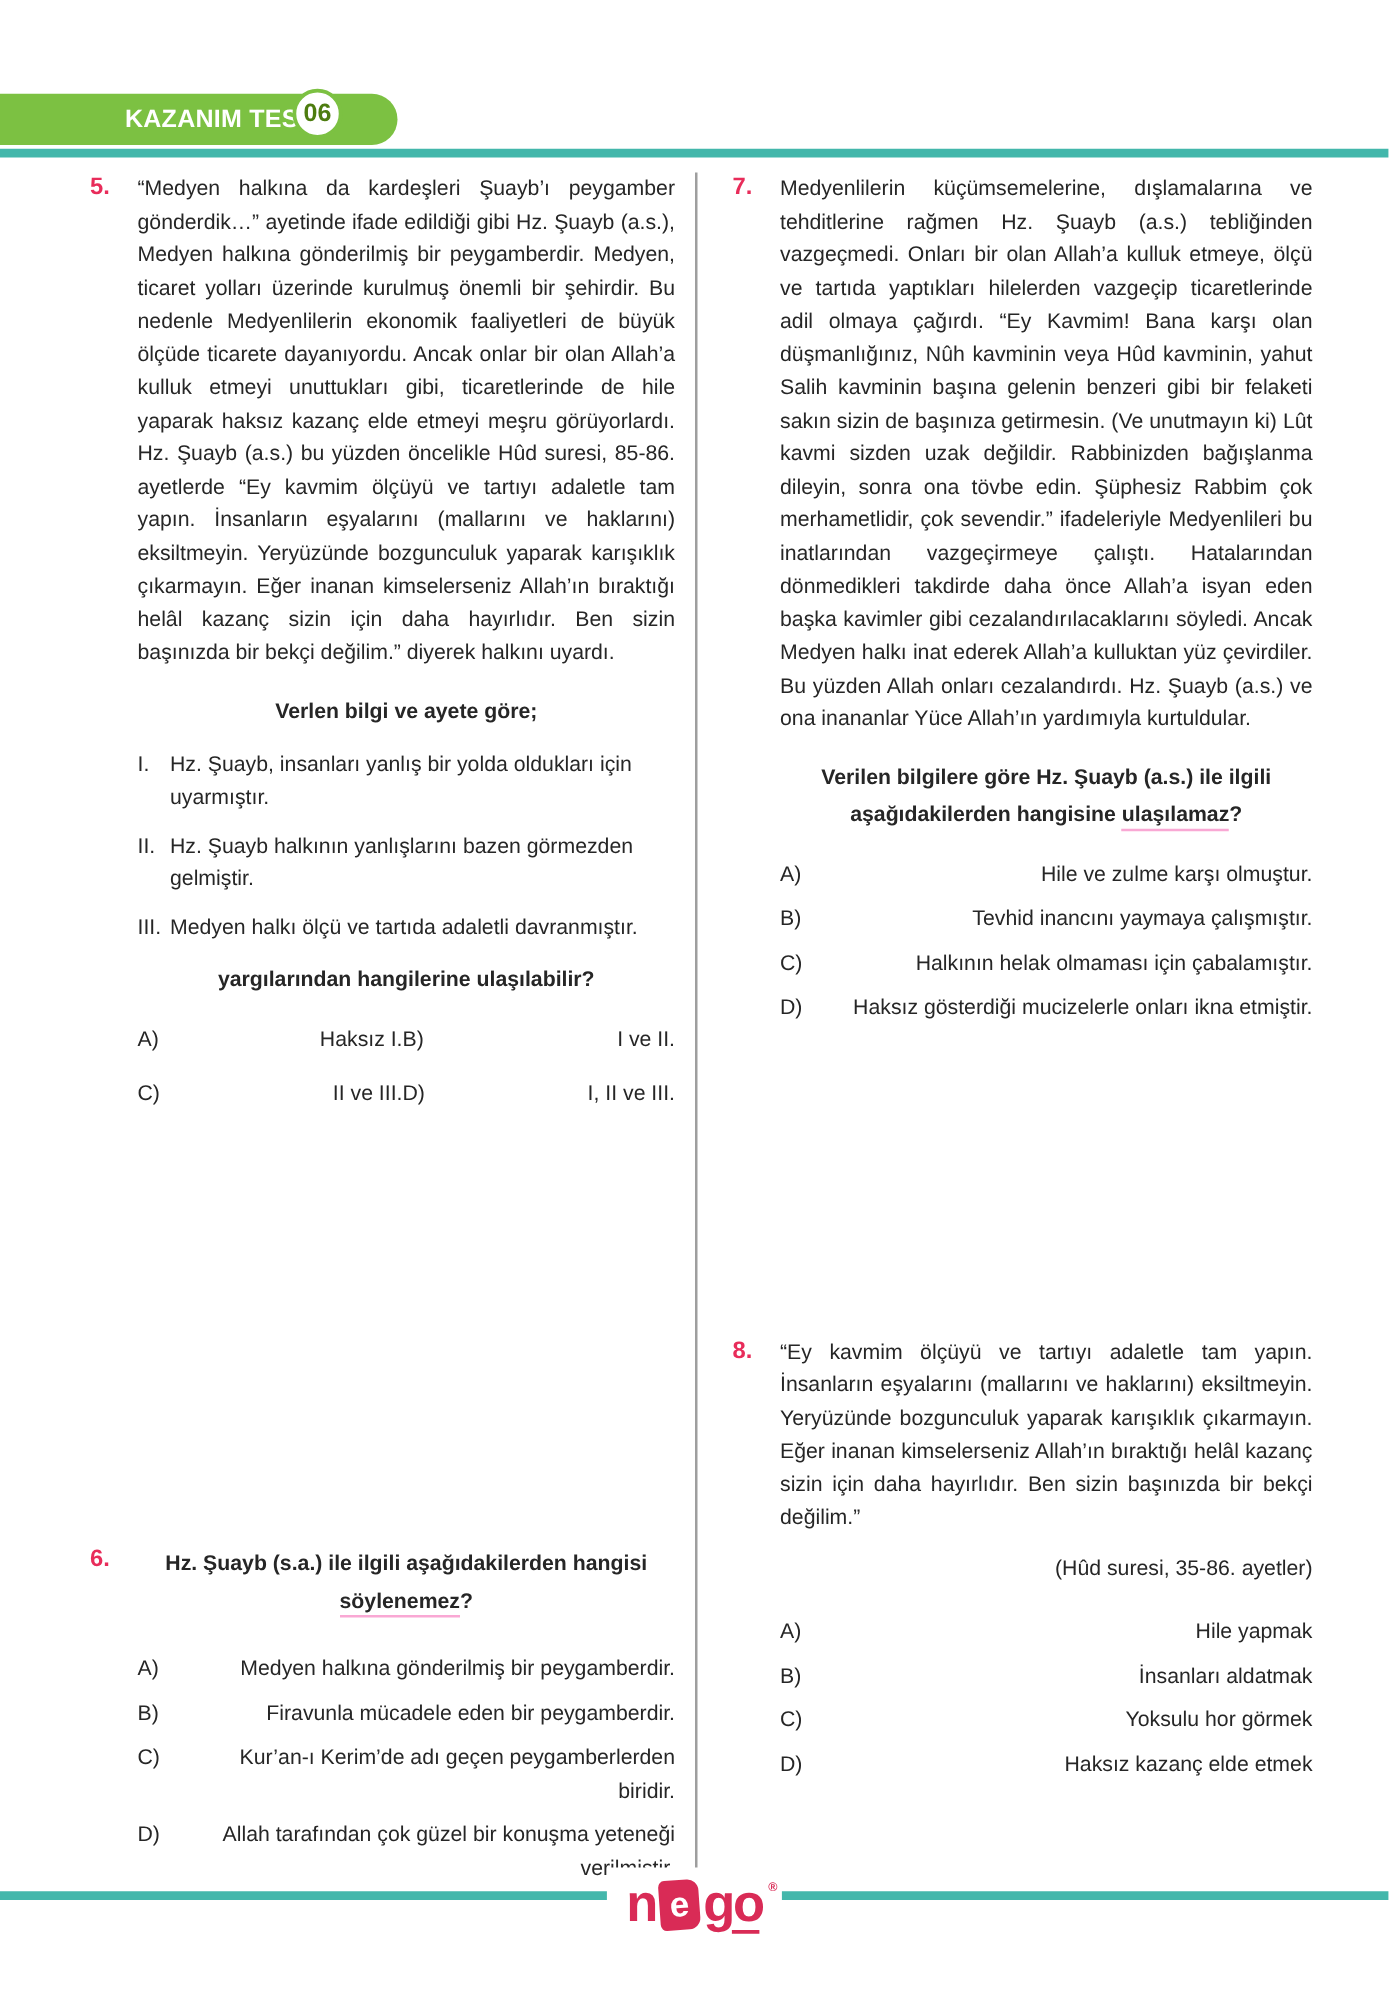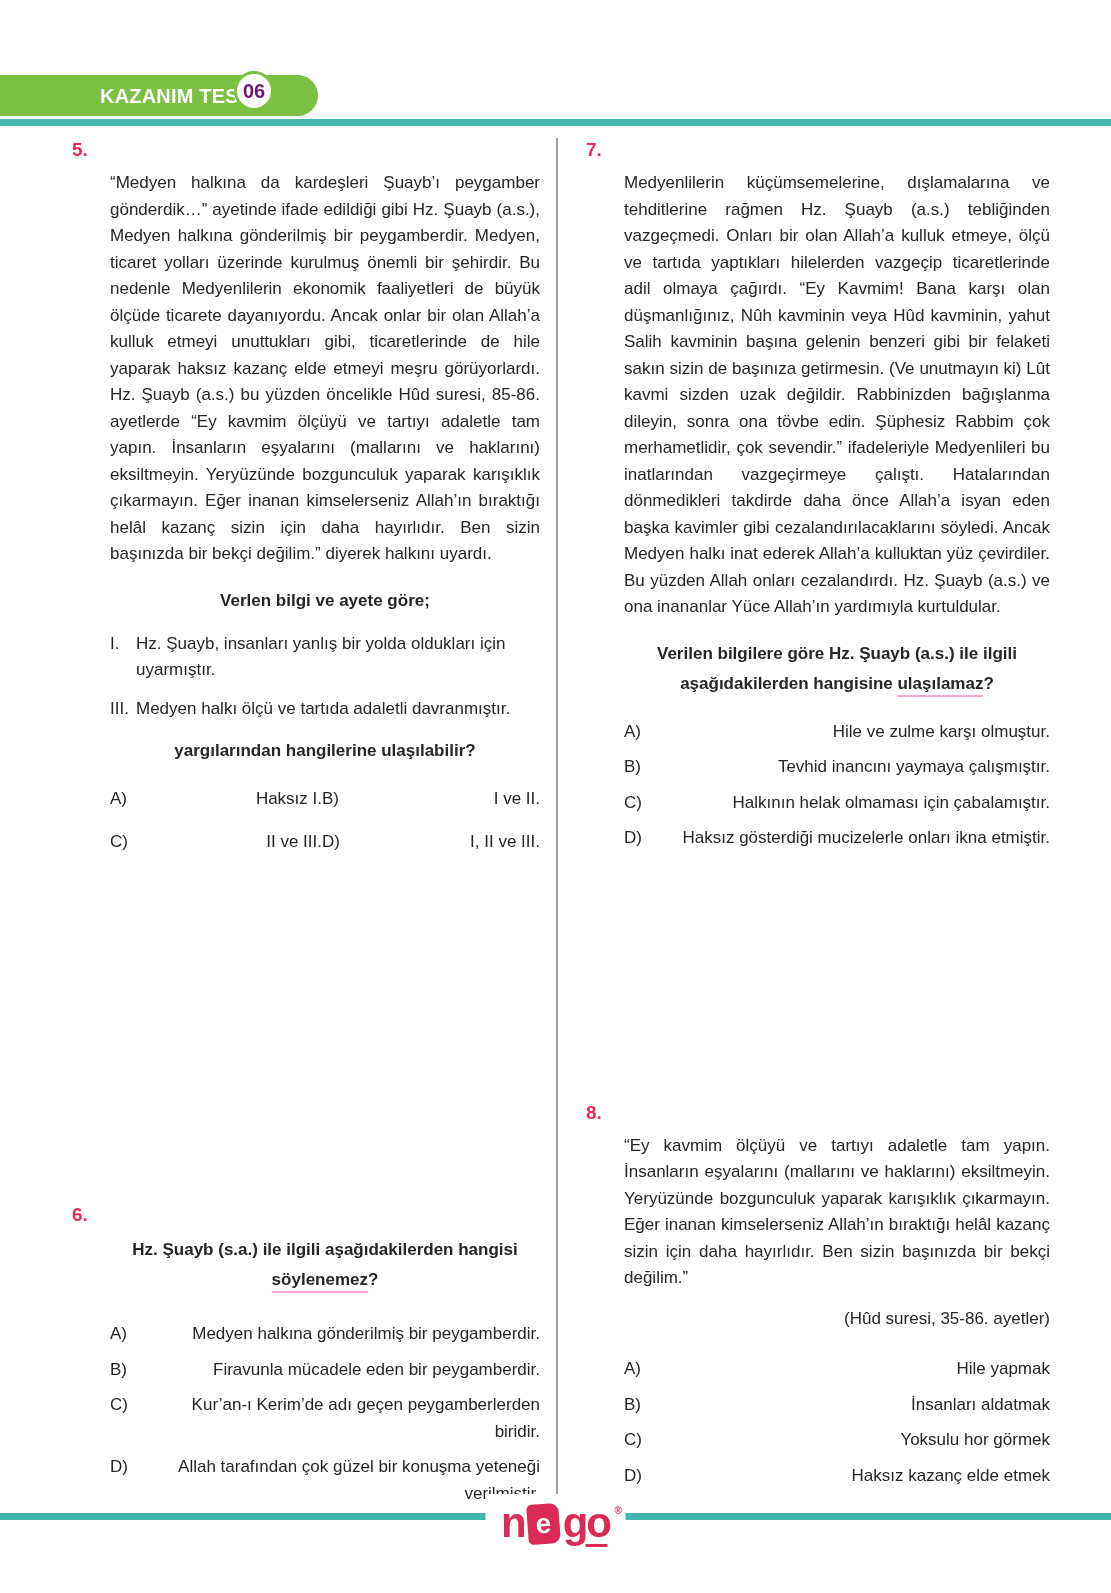--- a/index.html
+++ b/index.html
@@ -9,33 +9,33 @@
   .page { position: relative; width: 1111px; height: 1593px; background: #fff; overflow: hidden; }
 
   
   .banner { position: absolute; top: 75px; left: 0; width: 318px; height: 41px;
             background: #7cc142; border-radius: 0 21px 21px 0; }
   .banner-label { position: absolute; left: 100px; top: 50%; transform: translateY(-50%);
                   color: #fff; font-weight: bold; font-size: 20px; letter-spacing: 0.2px; white-space: nowrap; }
   .banner-circle { position: absolute; left: 234px; top: -4px; width: 40px; height: 40px;
                    background: #fff; border: 3px solid #7cc142; border-radius: 50%;
                    display: flex; align-items: center; justify-content: center;
-                   font-weight: bold; font-size: 20px; color: #701a75; }
+                   font-weight: bold; font-size: 20px; color: #4d7c0f; }
   .top-line { position: absolute; top: 119px; left: 0; width: 100%; height: 7px; background: #43b7ab; }
 
   
   .content { position: absolute; top: 138px; left: 72px; width: 978px; display: flex; align-items: stretch; }
   .col-left { width: 468px; flex: none; }
   .divider { width: 2px; flex: none; background: #9e9e9e; margin-left: 16px; margin-right: 28px; height: 1358px; }
   .col-right { flex: 1; min-width: 0; }
 
   
   .question { display: flex; }
   .q-num { width: 38px; flex: none; color: #e82c5a; font-weight: bold; font-size: 19px; padding-top: 1px; }
-  .q-content { flex: 1; min-width: 0; margin-top: 32px; }
+  .q-content { flex: 1; min-width: 0; }
 
   .q-body { font-size: 17px; line-height: 26.5px; text-align: justify; margin: 0; }
   .stem { font-weight: bold; font-size: 17px; line-height: 30px; text-align: center; margin: 18px 0 0 0; }
   .stem .u { border-bottom: 2px solid #f9a8d4; padding-bottom: 2px; }
 
   .roman-list { margin-top: 15px; }
   .roman-item { display: flex; line-height: 26.5px; font-size: 17px; margin-bottom: 12px; }
   .roman-num { width: 26px; flex: none; }
   .roman-text { flex: 1; min-width: 0; }
 
@@ -83,20 +83,24 @@
         <div class="q-num">5.</div>
         <div class="q-content">
           <p class="q-body">“Medyen halkına da kardeşleri Şuayb’ı peygamber gönderdik…” ayetinde ifade edildiği gibi Hz. Şuayb (a.s.), Medyen halkına gönderilmiş bir peygamberdir. Medyen, ticaret yolları üzerinde kurulmuş önemli bir şehirdir. Bu nedenle Medyenlilerin ekonomik faaliyetleri de büyük ölçüde ticarete dayanıyordu. Ancak onlar bir olan Allah’a kulluk etmeyi unuttukları gibi, ticaretlerinde de hile yaparak haksız kazanç elde etmeyi meşru görüyorlardı. Hz. Şuayb (a.s.) bu yüzden öncelikle Hûd suresi, 85-86. ayetlerde “Ey kavmim ölçüyü ve tartıyı adaletle tam yapın. İnsanların eşyalarını (mallarını ve haklarını) eksiltmeyin. Yeryüzünde bozgunculuk yaparak karışıklık çıkarmayın. Eğer inanan kimselerseniz Allah’ın bıraktığı helâl kazanç sizin için daha hayırlıdır. Ben sizin başınızda bir bekçi değilim.” diyerek halkını uyardı.</p>
           <p class="stem">Verlen bilgi ve ayete göre;</p>
           <div class="roman-list">
             <div class="roman-item">
               <span class="roman-num">I.</span>
               <span class="roman-text">Hz. Şuayb, insanları yanlış bir yolda oldukları için uyarmıştır.</span>
             </div>
             <div class="roman-item">
+              <span class="roman-num">II.</span>
+              <span class="roman-text">Hz. Şuayb halkının yanlışlarını bazen görmezden gelmiştir.</span>
+            </div>
+            <div class="roman-item">
               <span class="roman-num">III.</span>
               <span class="roman-text">Medyen halkı ölçü ve tartıda adaletli davranmıştır.</span>
             </div>
           </div>
           <p class="stem" style="margin-top:14px;">yargılarından hangilerine ulaşılabilir?</p>
           <div class="opts-grid">
             <div class="opt">
               <span class="opt-letter">A)</span>
               <span class="opt-text">Haksız I.</span>
             </div>

